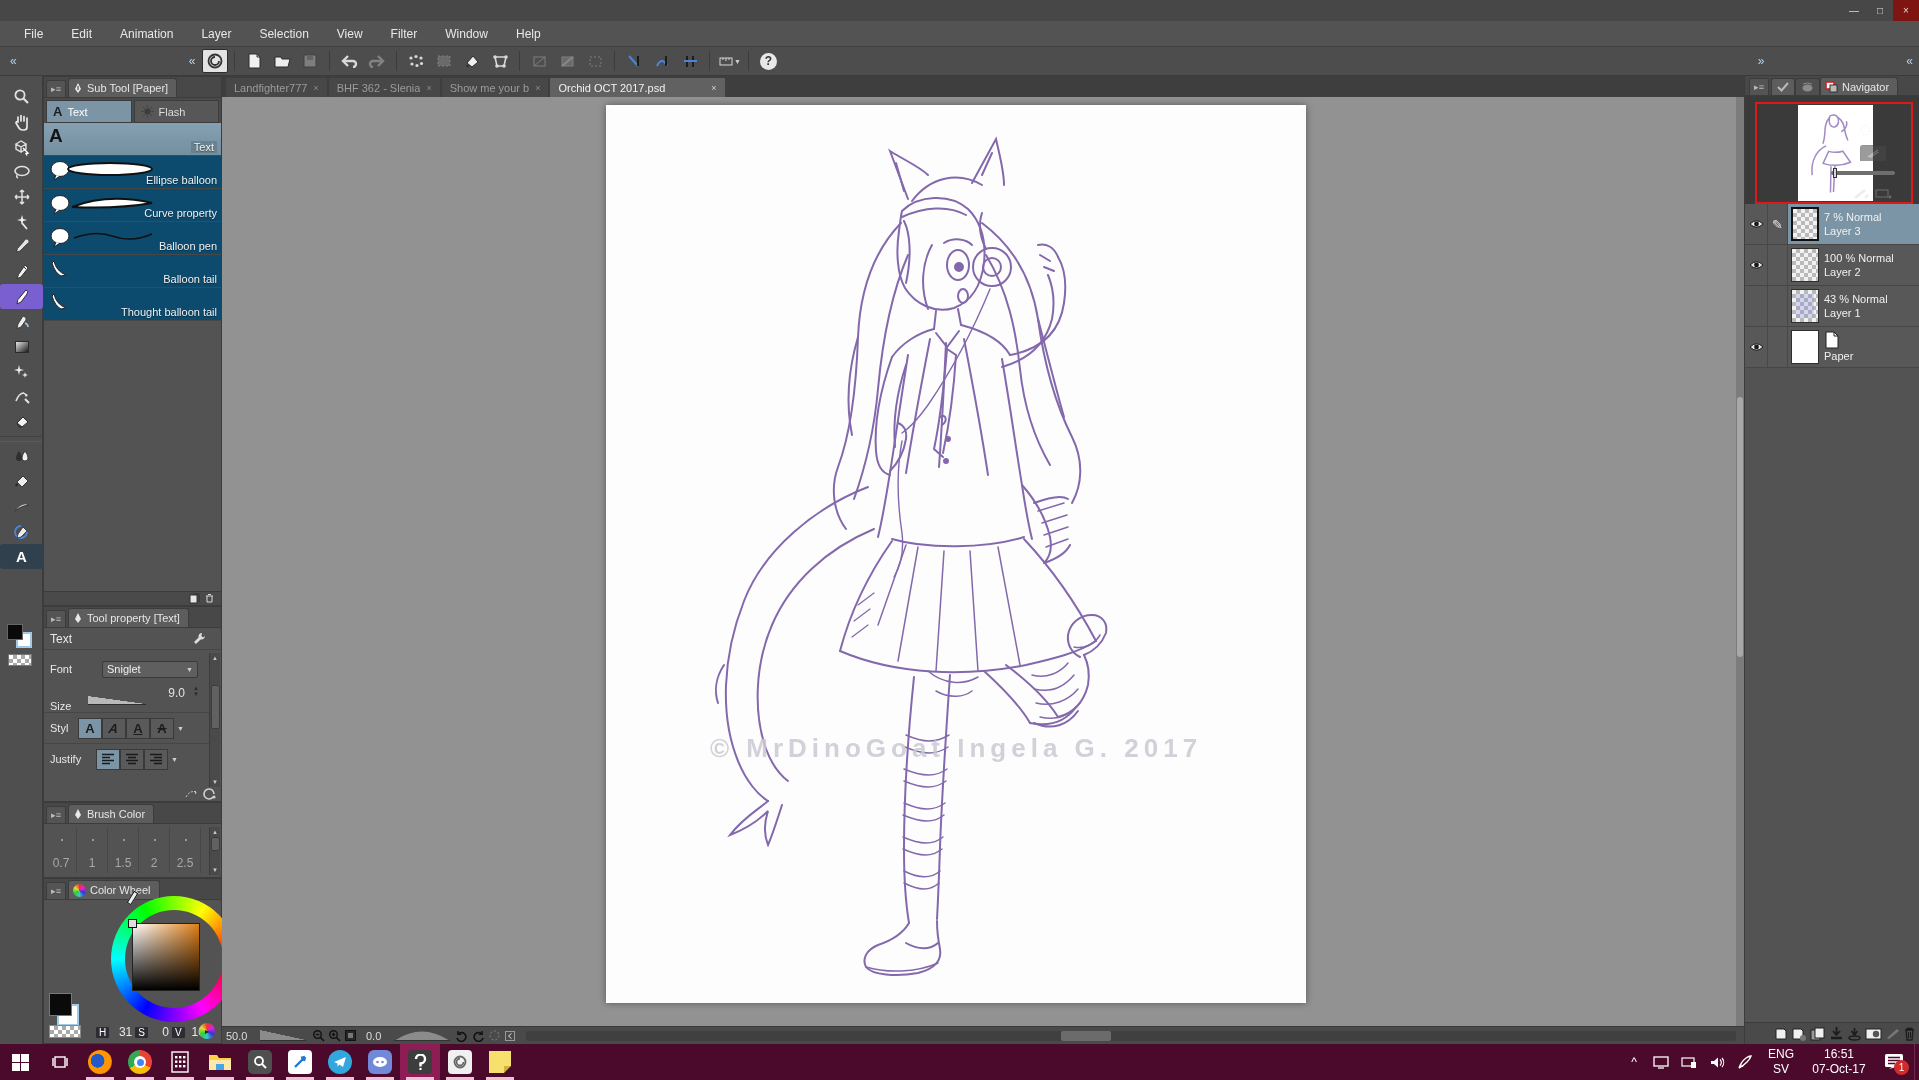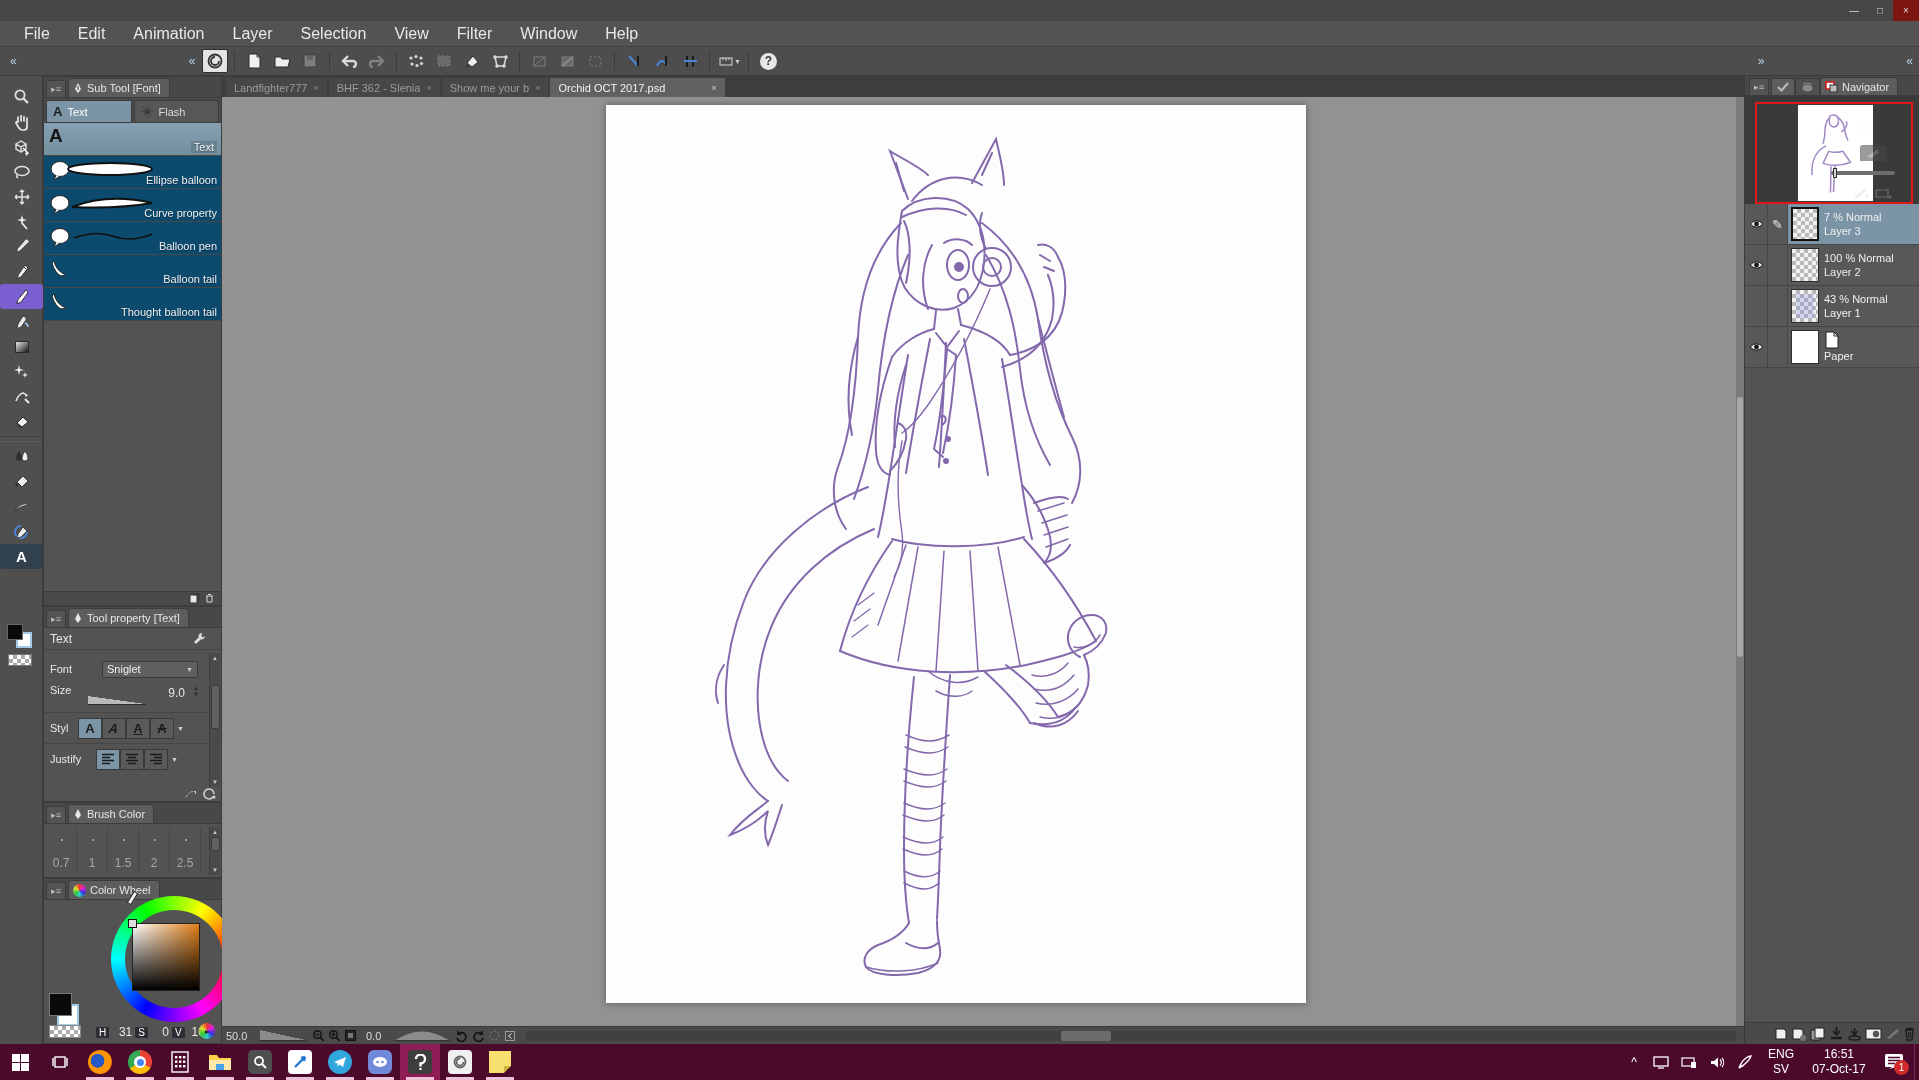--- a/index.html
+++ b/index.html
@@ -8,21 +8,21 @@
   .abs { position:absolute; }
   .row { display:flex; align-items:center; }
   svg.ic { display:block; }
   
   #titlebar { left:0; top:0; width:1919px; height:21px; background:#474747; color:#cfcfcf; font-size:11px; }
   #titlebar .title { position:absolute; left:180px; width:1200px; top:3px; text-align:center; letter-spacing:.2px; }
   .winbtns { position:absolute; right:0; top:0; height:21px; display:flex; }
   .winbtn { width:26px; height:21px; display:flex; align-items:center; justify-content:center; color:#ddd; font-size:10px; }
   .winbtn.close { background:#7e1511; }
   #menubar { left:0; top:21px; width:1919px; height:26px; background:#535353; border-bottom:1px solid #3f3f3f; display:flex; align-items:center; padding-left:10px; }
-  .menuitem { padding:0 14px; font-size:16px; color:#e8e8e8; height:26px; line-height:26px; }
+  .menuitem { padding:0 14px; font-size:12px; color:#e8e8e8; height:26px; line-height:26px; }
   #toolbarrow { left:0; top:47px; width:1919px; height:29px; background:#4d4d4d; border-bottom:1px solid #3b3b3b; display:flex; align-items:center; }
   .tbtn { width:26px; height:24px; display:flex; align-items:center; justify-content:center; border-radius:2px; margin:0 1px; }
   .tbtn.lit { background:#e4e4e4; border:1px solid #2e2e2e; }
   .tbtn.dim { opacity:.38; }
   .tsep { width:1px; height:20px; background:#3c3c3c; margin:0 5px; }
   .chev { color:#b9d2e8; font-size:12px; padding:0 6px; }
   
   .panel { background:#535353; border:1px solid #3c3c3c; }
   .phead { height:21px; background:#484848; display:flex; align-items:flex-end; border-bottom:1px solid #3c3c3c; }
   .pmenu { width:20px; height:17px; display:flex; align-items:center; justify-content:center; color:#bdbdbd; font-size:9px; background:#545454; border-radius:2px 2px 0 0; margin:0 2px; border:1px solid #3c3c3c; border-bottom:none; }
@@ -396,21 +396,21 @@
 </div>
 
 <div id="subtool" class="abs panel">
   <div class="phead">
     <span class="pmenu">▸≡</span>
     <div class="ptab">
       <svg class="ic" width="10" height="12" viewBox="0 0 10 12">
           <path d="M5 1 L8 7 L5 11 L2 7 Z" fill="#e8e8e8"></path>
           <path d="M5 4 v4" stroke="#333"></path>
         </svg>
-      <span>Sub Tool [Font]</span>
+      <span>Sub Tool [Paper]</span>
     </div>
   </div>
   <div class="st-tabs">
     <div class="st-tab active">
       <span style="font-weight:bold;font-size:13px;color:#1d1d1d">A</span>
       <span>Text</span>
     </div>
     <div class="st-tab">
       <svg class="ic" width="13" height="13" viewBox="0 0 13 13">
           <circle cx="6.5" cy="6.5" r="3" fill="#3c3c3c"></circle>
@@ -489,21 +489,21 @@
       </svg>
   </div>
   <div class="tp-row" style="height:26px;margin-top:6px">
     <span class="tp-label" style="width:52px">Font</span>
     <div class="dropdown" style="width:96px">
       <span>Sniglet</span>
       <span class="ddarrow">▼</span>
     </div>
   </div>
   <div class="tp-row" style="height:30px">
-    <span class="tp-label" style="width:52px;align-self:flex-start;margin-top:2px">Size</span>
+    <span class="tp-label" style="width:52px;align-self:flex-start;margin-top:18px">Size</span>
     <div style="position:absolute;left:44px;top:14px;width:58px;height:9px;background:linear-gradient(to top right,#b9b9b9 49%,transparent 50%);border-bottom:1px solid #2e2e2e"></div>
     <span style="position:absolute;right:36px;top:4px;font-size:12px">9.0</span>
     <div style="position:absolute;right:22px;top:3px;display:flex;flex-direction:column;font-size:6px;color:#2a2a2a">
       <span>▲</span>
       <span>▼</span>
     </div>
   </div>
   <div class="tp-row" style="height:31px;border-top:1px solid #464646">
     <span class="tp-label" style="width:28px;overflow:hidden">Styl</span>
     <div class="stylebtn sel">
@@ -737,20 +737,21 @@
         <path d="M428,618 C446,626 462,620 472,606"></path>
         <g stroke-width="1.5">
           <path d="M434,612 C450,616 464,610 474,598 M430,598 C446,602 462,596 472,584"></path>
           <path d="M428,584 C444,588 458,582 468,570 M426,570 C440,574 454,568 462,558"></path>
         </g>
 
         <path d="M478,550 C488,546 496,538 500,528 C502,518 496,510 486,510 C474,510 464,518 462,530 C461,540 466,548 474,552"></path>
         <path d="M468,542 C478,544 488,540 494,530" stroke-width="1.5"></path>
       </g>
     </svg>
+    <div id="watermark">© MrDinoGoat Ingela G. 2017</div>
   </div>
   <div class="abs" style="right:0;top:0;width:8px;height:929px;background:#7c7c7c">
     <div class="abs" style="left:1px;top:300px;width:6px;height:260px;background:#a8a8a8;border-radius:3px"></div>
   </div>
 </div>
 
 <div id="statusbar" class="abs">
   <span style="margin-left:4px;width:30px">50.0</span>
   <div class="ramp"></div>
   <div class="sbbtn">

